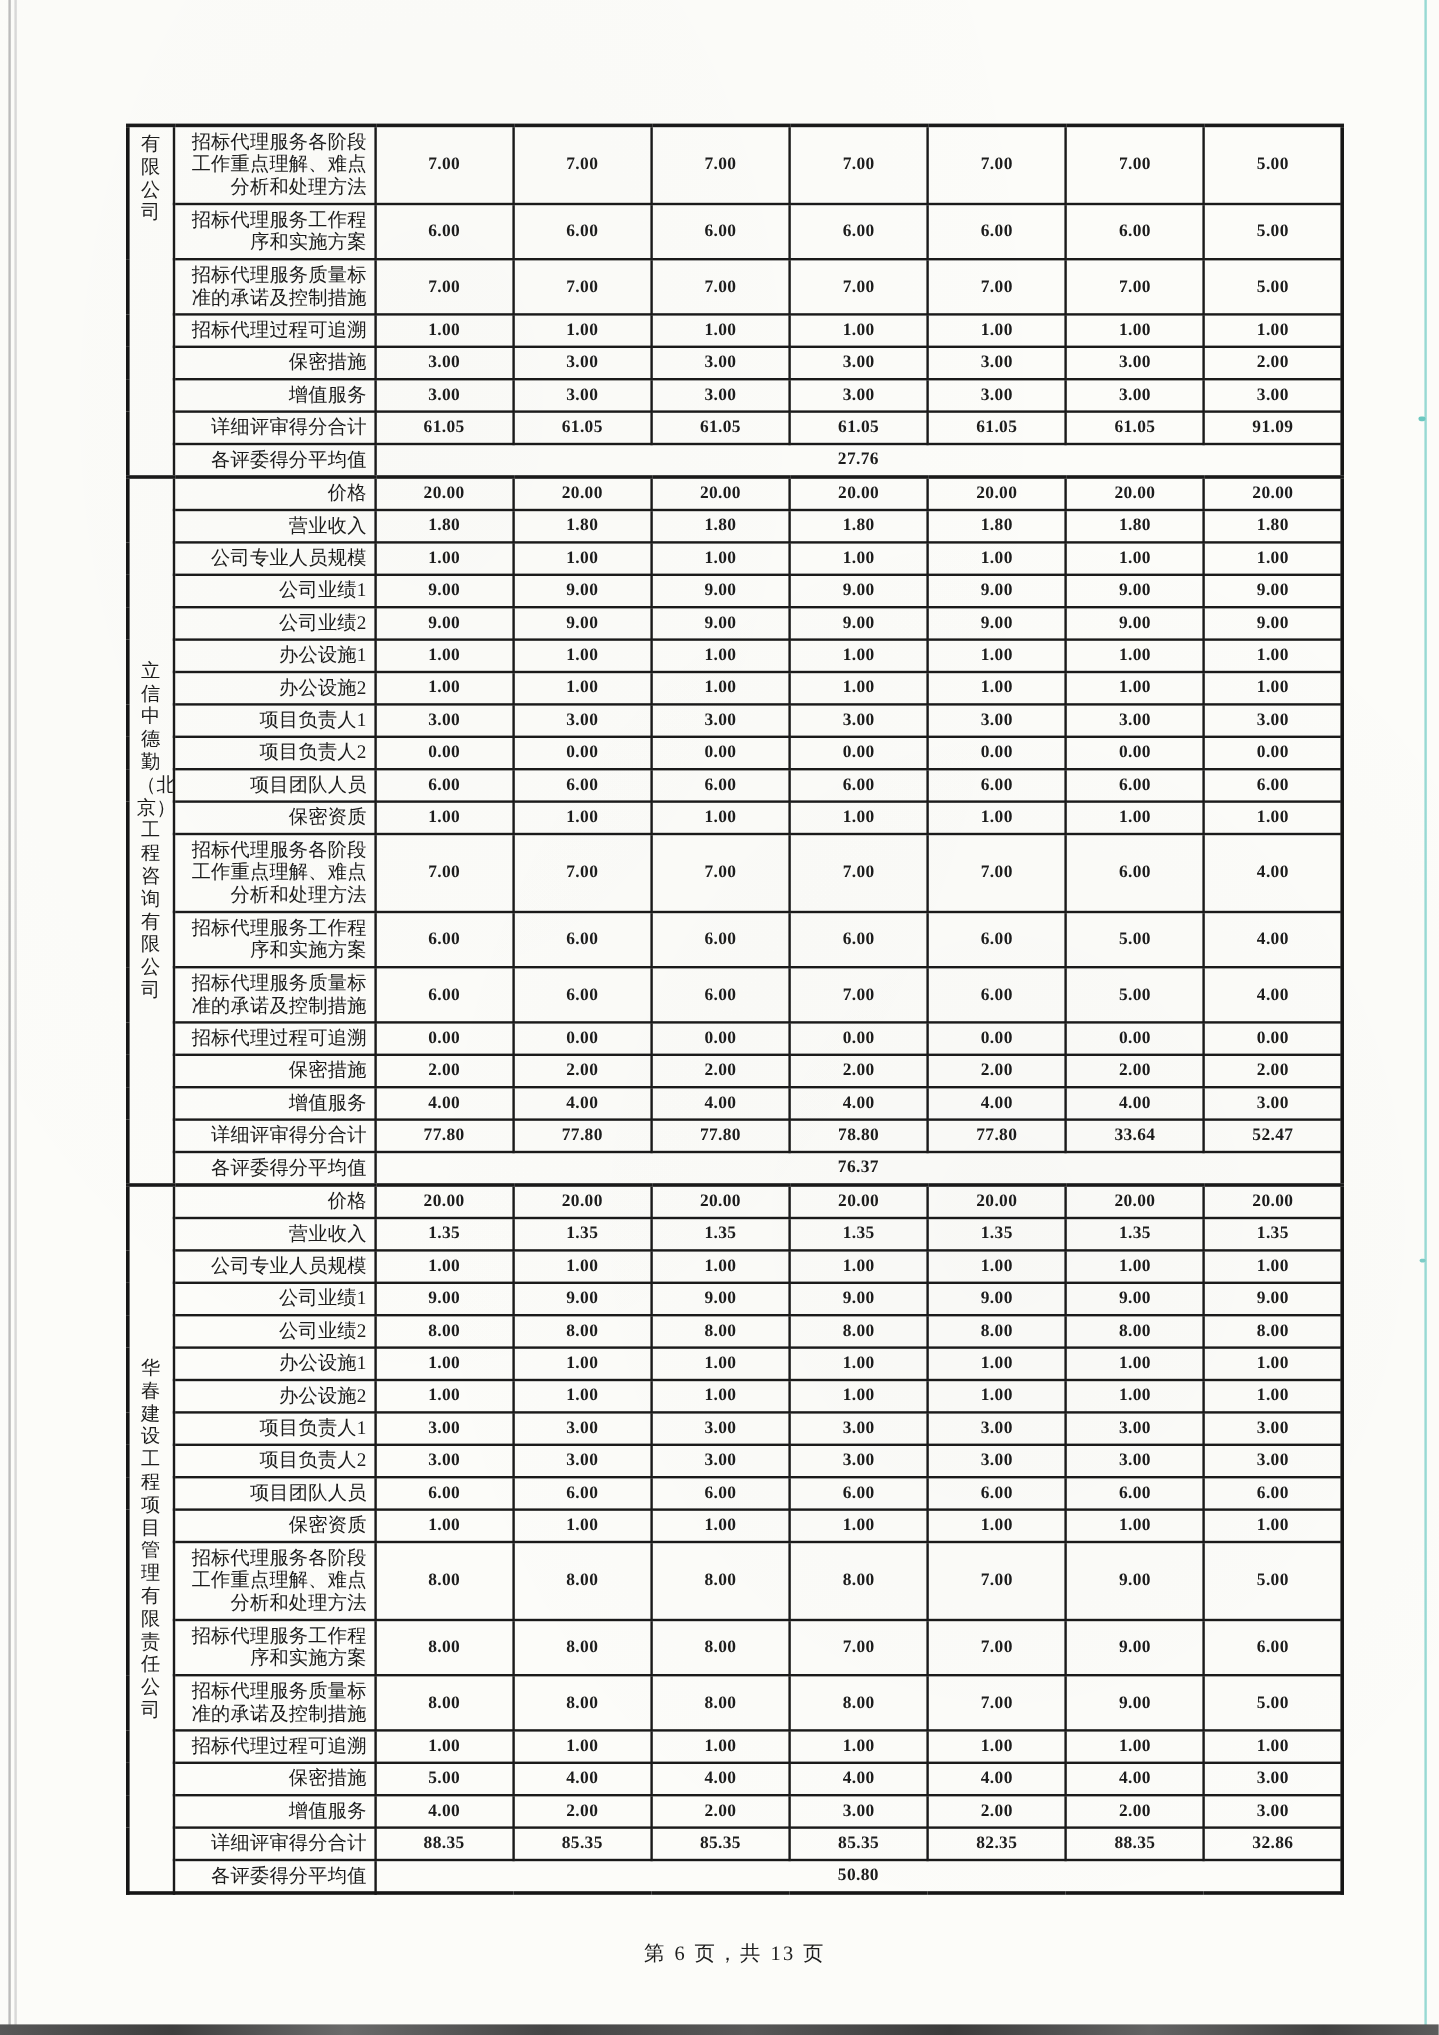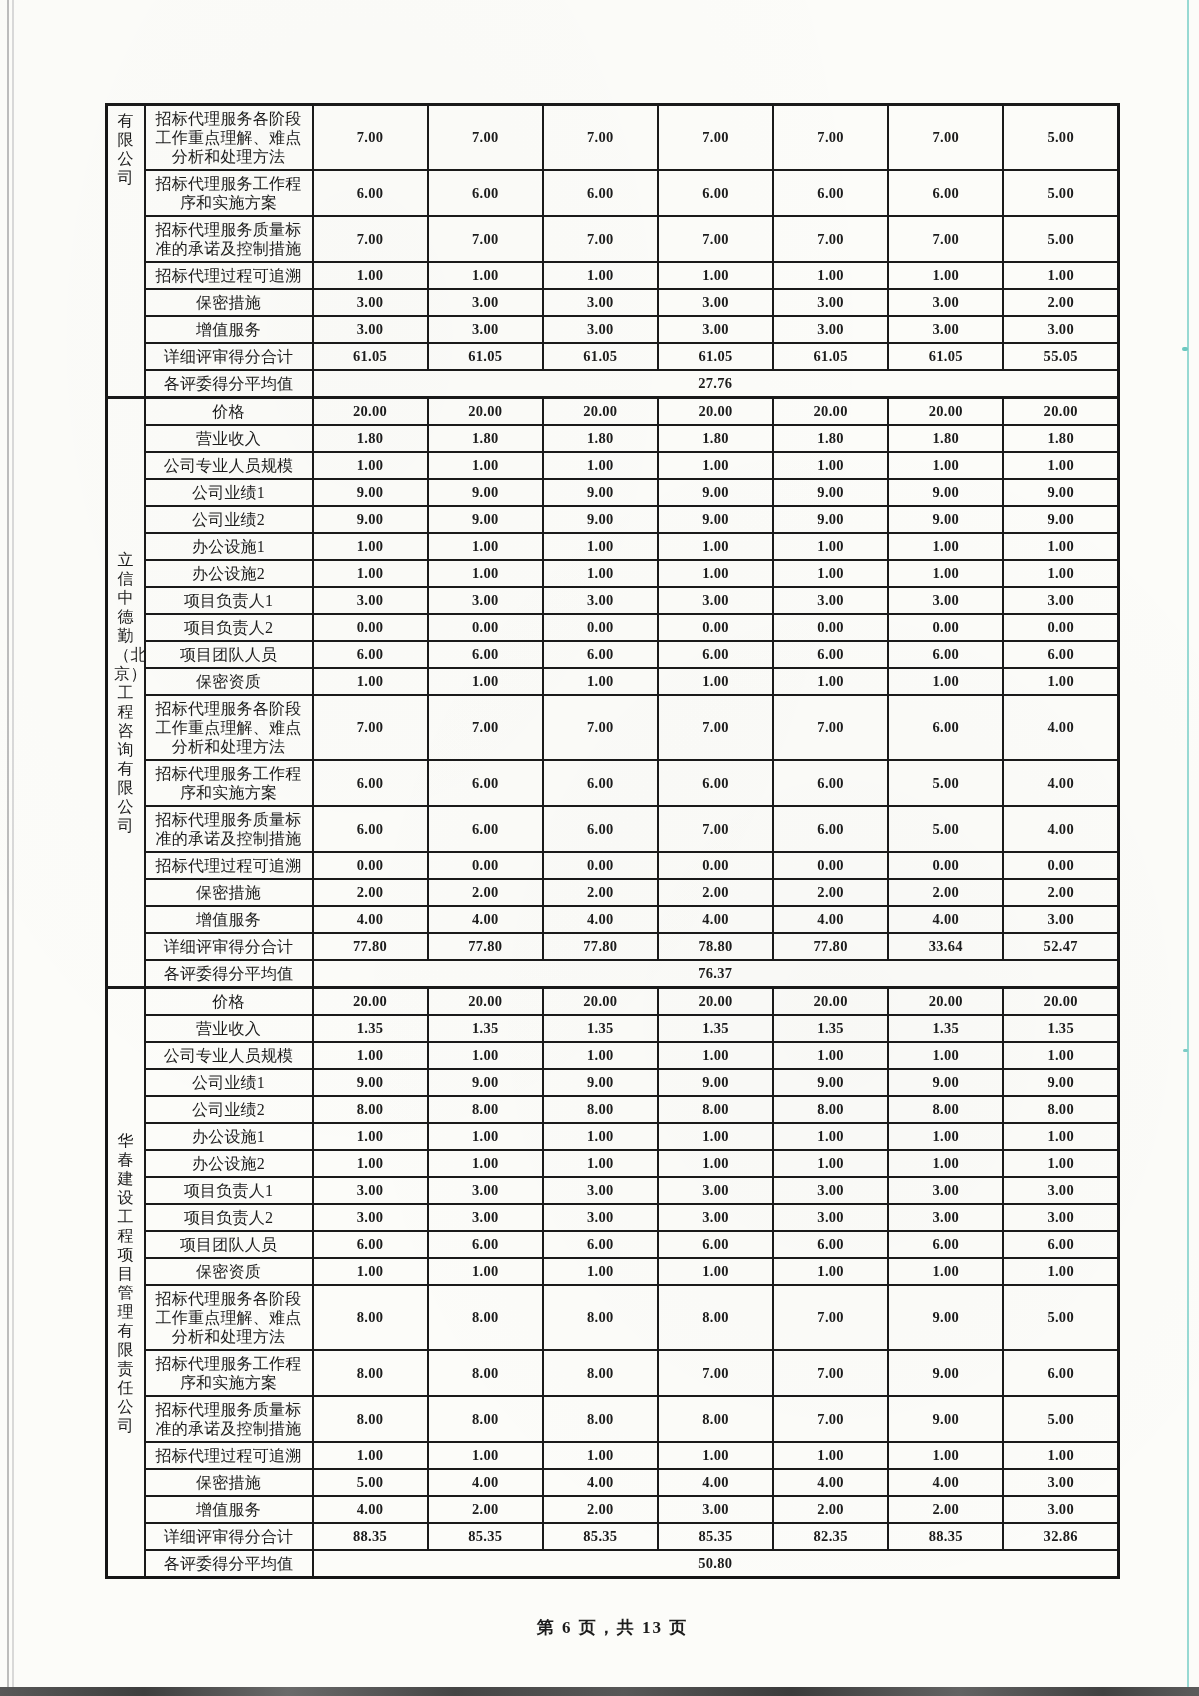--- a/index.html
+++ b/index.html
@@ -44,37 +44,36 @@
   td.company{
     text-align:center;
     font-size:16px;
     white-space:pre-line;
     line-height:21px;
     padding:4px 1px;
     letter-spacing:0.5px;
   }
   td.company.top{vertical-align:top;padding-top:5px;}
   td.label{
-    text-align:center;
+    text-align:right;
     font-size:16px;
     padding-left:7px;
     letter-spacing:0.2px;
   }
   td.value{
     text-align:center;
     font-size:14.5px;
     font-weight:bold;
     letter-spacing:0.3px;
   }
   .footer{
     margin-top:37px;
     text-align:center;
     font-size:17px;
     letter-spacing:2px;
-    font-weight:bold;
   }
   
   .scan-left-line-1{position:absolute;left:7px;top:0;width:2px;height:1696px;background:#adadad;opacity:.8;}
   .scan-left-line-2{position:absolute;left:12px;top:0;width:2px;height:1696px;background:#cfcfcf;opacity:.8;}
   .scan-right-cyan{position:absolute;left:1187px;top:0;width:2px;height:1696px;background:#86d2cc;opacity:.85;}
   .scan-speck-1{position:absolute;left:1182px;top:347px;width:6px;height:4px;background:#6cc8c0;border-radius:2px;}
   .scan-speck-2{position:absolute;left:1183px;top:1049px;width:5px;height:3px;background:#7cccc6;border-radius:2px;}
   .scan-bottom-bar{
     position:absolute;left:0;bottom:0;width:1199px;height:9px;
     background:linear-gradient(90deg,#585858 0%,#3e3e3e 12%,#6a6a6a 24%,#454545 38%,#575757 52%,#3b3b3b 66%,#636363 80%,#414141 92%,#5c5c5c 100%);
@@ -167,21 +166,21 @@
             <td class="value">3.00</td>
           </tr>
           <tr>
             <td class="label">详细评审得分合计</td>
             <td class="value">61.05</td>
             <td class="value">61.05</td>
             <td class="value">61.05</td>
             <td class="value">61.05</td>
             <td class="value">61.05</td>
             <td class="value">61.05</td>
-            <td class="value">55.05</td>
+            <td class="value">91.09</td>
           </tr>
           <tr>
             <td class="label">各评委得分平均值</td>
             <td colspan="7" class="value">27.76</td>
           </tr>
           <tr class="block-start">
             <td class="company" rowspan="19">立信
 中德
 勤
 （北

